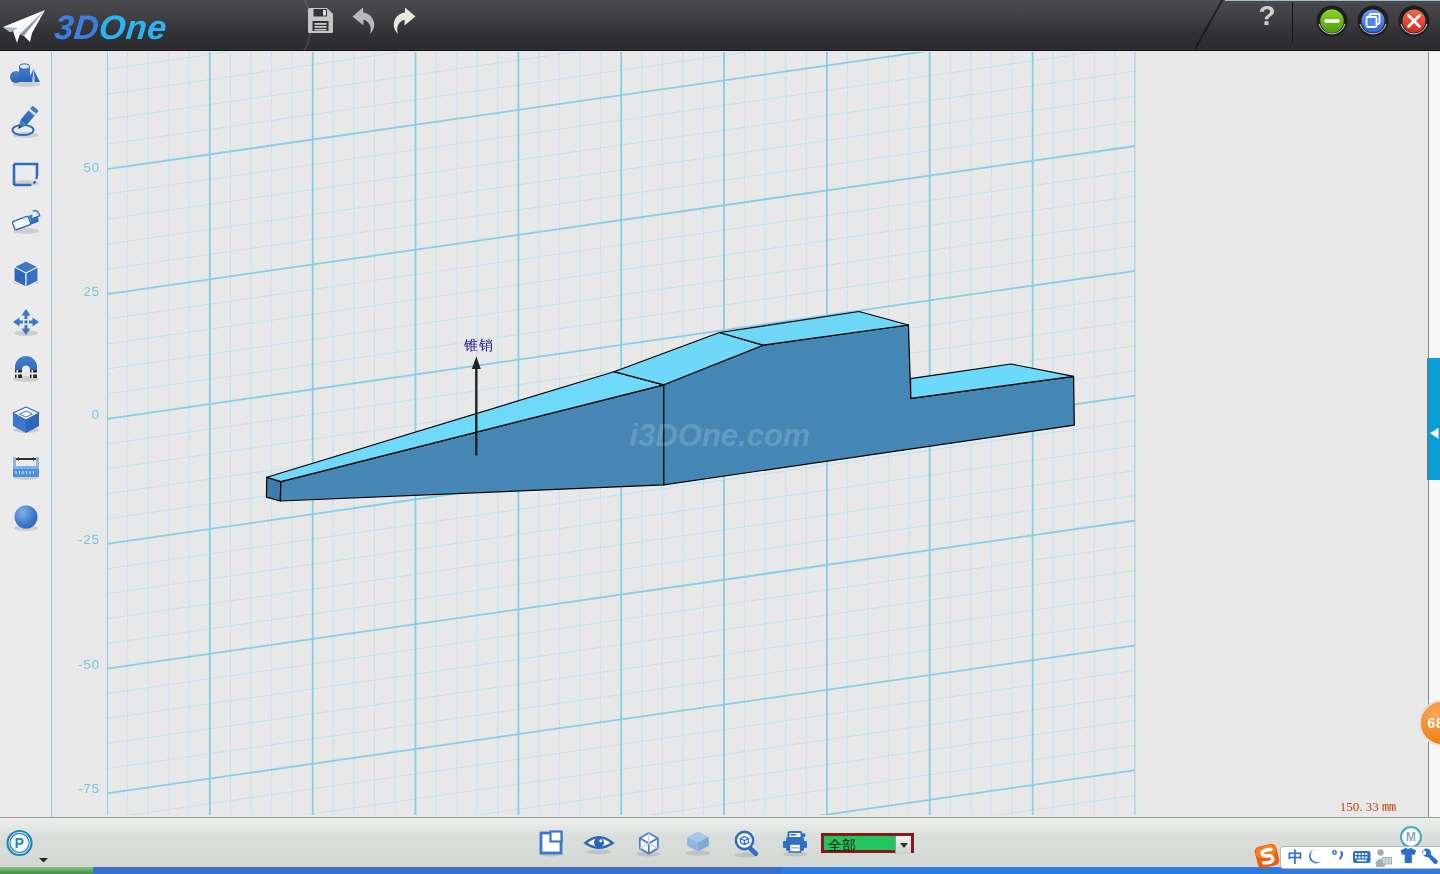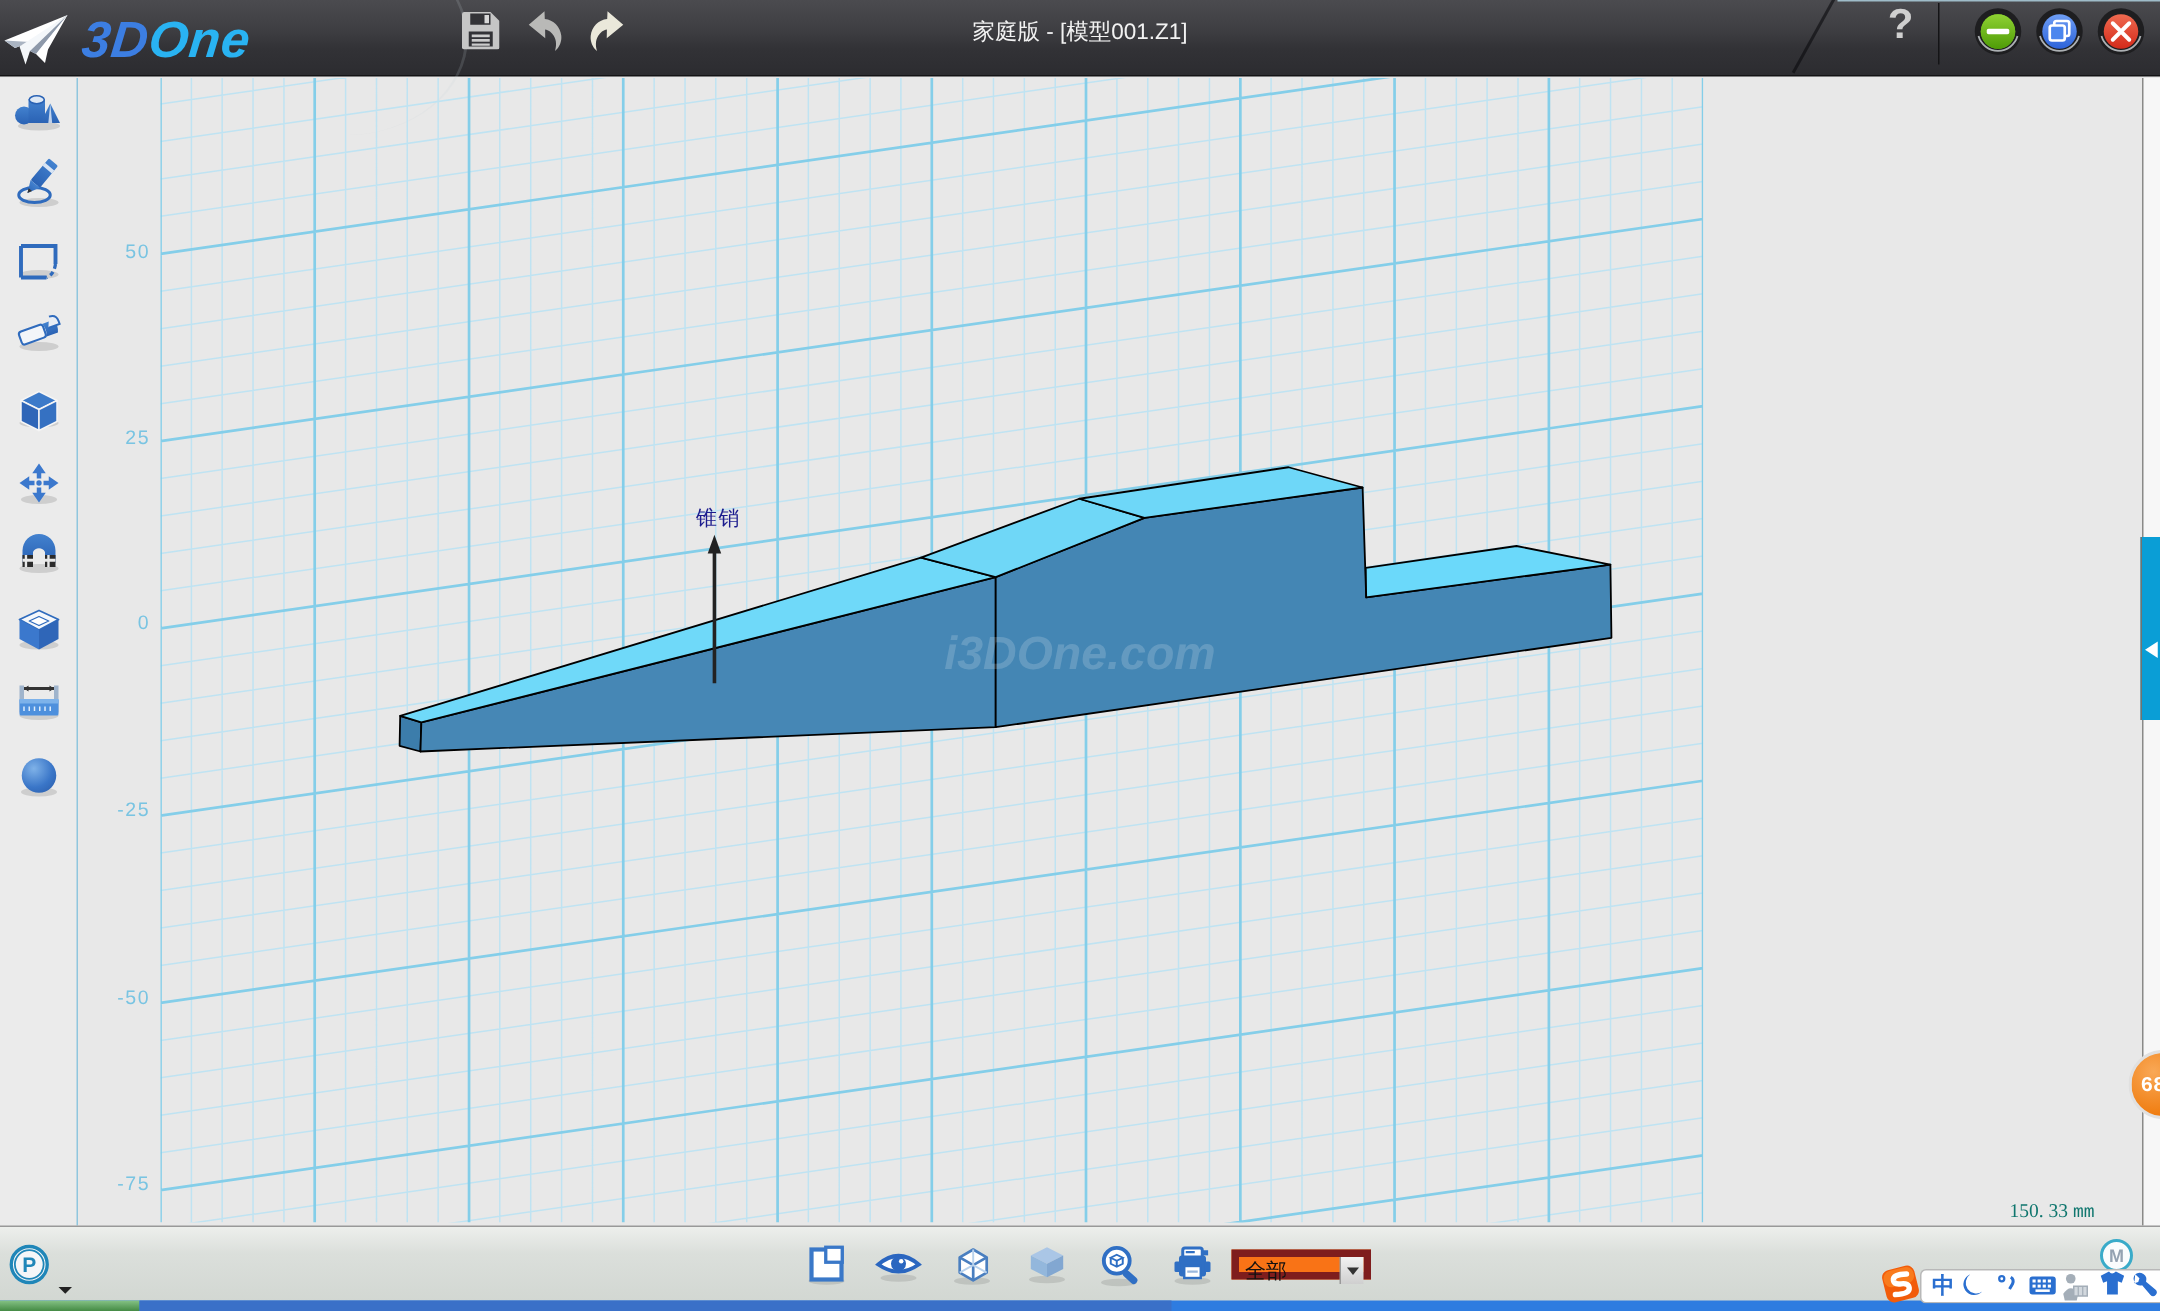--- a/index.html
+++ b/index.html
@@ -41,21 +41,20 @@
 
   <svg class="abs" style="left:351px;top:7px;" width="26" height="27" viewBox="0 0 26 27">
     <path d="M1.5 9.5 L12 0.5 L12.2 5.6 C18 6.2 22.6 10.8 23.2 16.8 C23.6 20.6 22 24.5 19 27 C20.4 22.5 19.8 18.2 17 15.3 C15.2 13.4 13.4 12.8 12.4 12.7 L12.5 18.5 Z" fill="#b9b9b7"></path>
   </svg>
 
   <svg class="abs" style="left:391px;top:7px;" width="26" height="27" viewBox="0 0 26 27">
     <g transform="translate(26,0) scale(-1,1)">
     <path d="M1.5 9.5 L12 0.5 L12.2 5.6 C18 6.2 22.6 10.8 23.2 16.8 C23.6 20.6 22 24.5 19 27 C20.4 22.5 19.8 18.2 17 15.3 C15.2 13.4 13.4 12.8 12.4 12.7 L12.5 18.5 Z" fill="#eae8da"></path>
     </g>
   </svg>
-  <div class="abs" style="left:560px;top:12px;width:320px;text-align:center;font-size:15px;color:#f2f2f2;">家庭版 - [模型001.Z1]</div>
   <div class="abs" style="left:1252px;top:0px;width:30px;text-align:center;font-size:28px;font-weight:bold;color:#cfcfcf;">?</div>
 
   <svg class="abs" style="left:1313px;top:2px;" width="120" height="40" viewBox="0 0 120 40">
     <g>
       <circle cx="19" cy="19" r="15.5" fill="#1e1e20"></circle>
       <circle cx="19" cy="19" r="11.5" fill="#64b80e"></circle>
       <circle cx="19" cy="19" r="11.5" fill="url(#ggrad)"></circle>
       <rect x="11.5" y="17.2" width="15" height="3.6" rx="1.2" fill="#ffffff"></rect>
       <path d="M6 22 A13.5 13.5 0 0 0 32 22" fill="none" stroke="#cfd4d8" stroke-width="1.2" opacity="0.8"></path>
     </g>
@@ -244,21 +243,21 @@
 <svg class="abs" style="left:1427px;top:424px;" width="13" height="16" viewBox="0 0 13 16">
       <polygon points="3,9.2 11.5,3.7 11.5,14.7" fill="#ffffff"></polygon>
     </svg>
 
 <div class="abs" style="left:1419px;top:700px;width:21px;height:47px;overflow:hidden;font-family:Liberation Mono, monospace;">
   <div class="abs" style="left:0;top:0;width:46px;height:46px;border-radius:50%;background:radial-gradient(circle at 35% 30%,#f9a856,#f07e12 70%,#e86c08);border:2px solid #e0e0e0;box-sizing:border-box;">
     <div style="position:absolute;left:6px;top:14px;width:30px;font-size:14px;font-weight:bold;color:#fff;">68</div>
   </div>
 </div>
 
-<div class="abs" style="left:1313px;top:799px;width:110px;text-align:center;font-family:'Liberation Serif',serif;font-size:13px;color:#0f766e;">150. 33 <span style="font-family:'Liberation Mono',monospace;font-size:12px;">mm</span></div>
+<div class="abs" style="left:1313px;top:799px;width:110px;text-align:center;font-family:'Liberation Serif',serif;font-size:13px;color:#c2410c;">150. 33 <span style="font-family:'Liberation Mono',monospace;font-size:12px;">mm</span></div>
 
 <div class="abs" style="left:0;top:817px;width:1440px;height:51px;background:linear-gradient(#edefec 0%,#dbdfdb 35%,#d2d7d2 100%);border-top:1px solid #999;box-sizing:border-box;"></div>
 <svg class="abs" style="left:0;top:817px;" width="1440" height="51" viewBox="0 0 1440 51">
   <defs>
     <linearGradient id="big" x1="0" y1="0" x2="0" y2="1">
       <stop offset="0" stop-color="#5896d8"></stop>
           <stop offset="1" stop-color="#2a62b4"></stop>
     </linearGradient>
   </defs>
   <g fill="#000" opacity="0.10">
@@ -310,21 +309,21 @@
     <rect x="790.5" y="17" width="6" height="1.5" fill="#2f6fc4"></rect>
     <rect x="786" y="20" width="18" height="14" rx="2" fill="#2f6fc4"></rect>
     <rect x="783" y="24" width="4" height="7" rx="1" fill="#2f6fc4"></rect>
     <rect x="803" y="24" width="4" height="7" rx="1" fill="#2f6fc4"></rect>
     <rect x="789.5" y="27" width="11" height="8" fill="#ffffff" stroke="#2f6fc4" stroke-width="1.6"></rect>
     <rect x="791.5" y="30" width="7" height="1.5" fill="#9ab8dd"></rect>
     <rect x="802" y="16.5" width="3.4" height="3.4" fill="#2f6fc4"></rect>
   </g>
   </svg>
 
-<div class="abs" style="left:821px;top:833px;width:93px;height:20px;background:#f97316;border:5px solid #7f1d1d;box-sizing:border-box;">
+<div class="abs" style="left:821px;top:833px;width:93px;height:20px;background:#22c55e;border:3px solid #7f1d1d;box-sizing:border-box;">
   <div style="position:absolute;left:4px;top:1px;font-size:14px;color:#111;">全部</div>
   <div style="position:absolute;right:0;top:0;width:15px;height:18px;background:linear-gradient(#f2f2f2,#cfcfcf);border-left:1px solid #9a9a9a;">
     <div style="position:absolute;left:3.5px;top:7px;width:0;height:0;border-left:4px solid transparent;border-right:4px solid transparent;border-top:5px solid #333;"></div>
   </div>
 </div>
 
 <div class="abs" style="left:0;top:867px;width:1440px;height:7px;background:#2e7ce0;"></div>
 <div class="abs" style="left:0;top:867px;width:93px;height:7px;background:linear-gradient(#85c285,#448a44);"></div>
 <div class="abs" style="left:93px;top:867px;width:688px;height:7px;background:#3a70c8;"></div>
 

